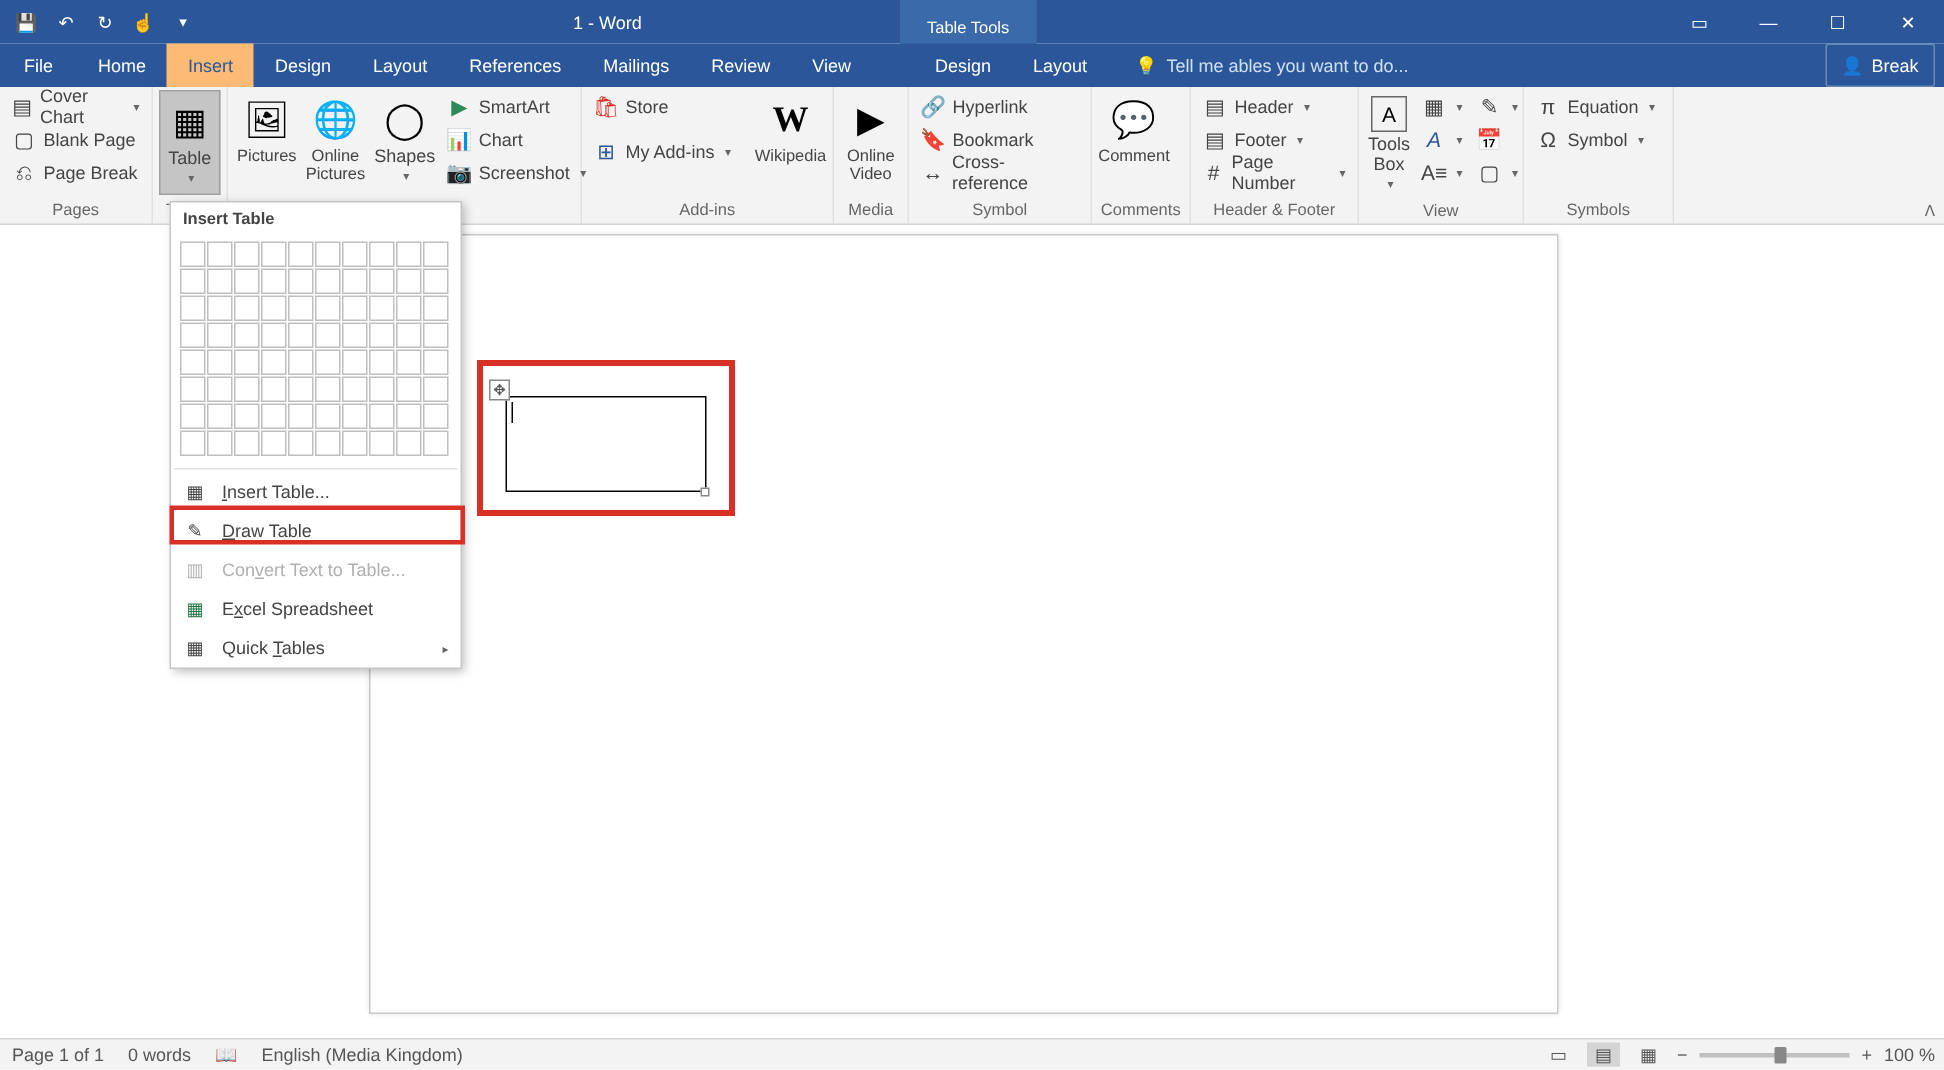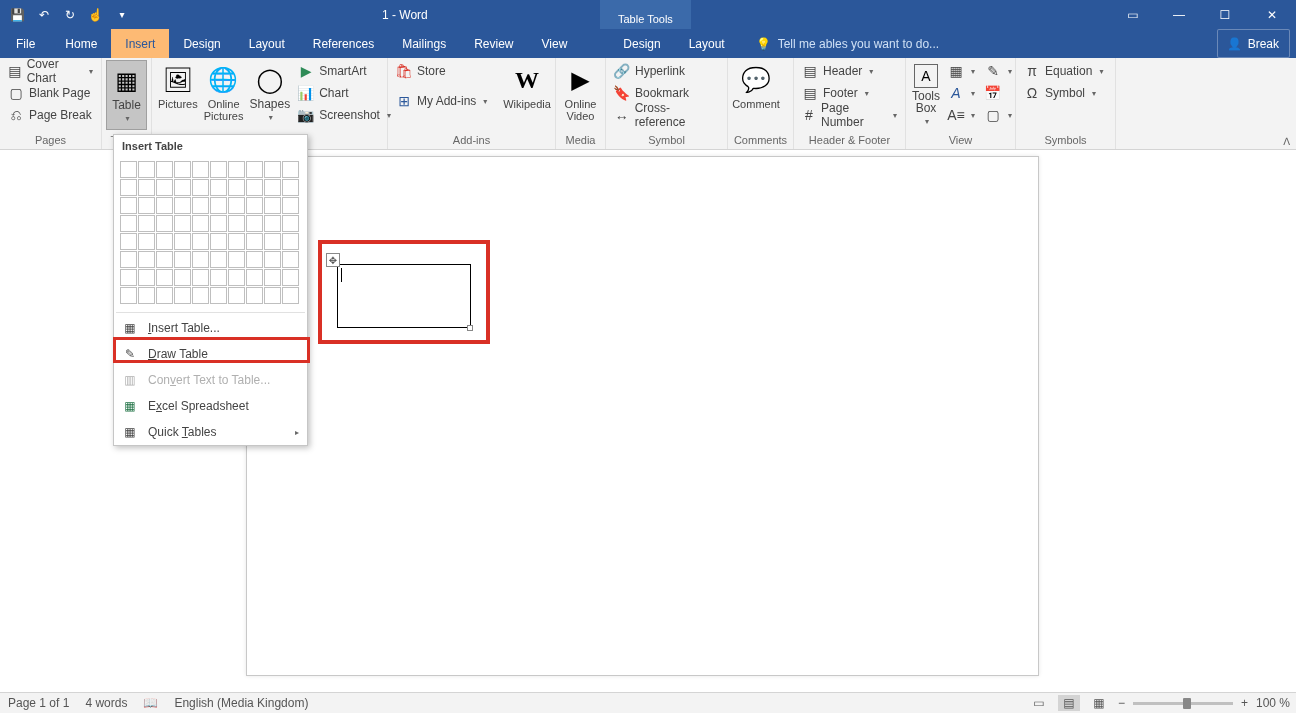--- a/index.html
+++ b/index.html
@@ -434,21 +434,21 @@
   <div class="dropdown-item">
       <span class="miniicon">▦</span>
       <span style="flex:1;">Quick <u>T</u>ables</span>
       <span class="caret">▸</span>
     </div>
 </div>
 <div class="highlight-border"></div>
 
 <div class="statusbar">
   <span>Page 1 of 1</span>
-  <span>4 words</span>
+  <span>0 words</span>
   <span>📖</span>
   <span>English (Media Kingdom)</span>
   <div class="status-right">
     <span class="view-btn">▭</span>
     <span class="view-btn active">▤</span>
     <span class="view-btn">▦</span>
     <span>−</span>
     <div class="zoom-slider"></div>
     <span>+</span>
     <span>100 %</span>

